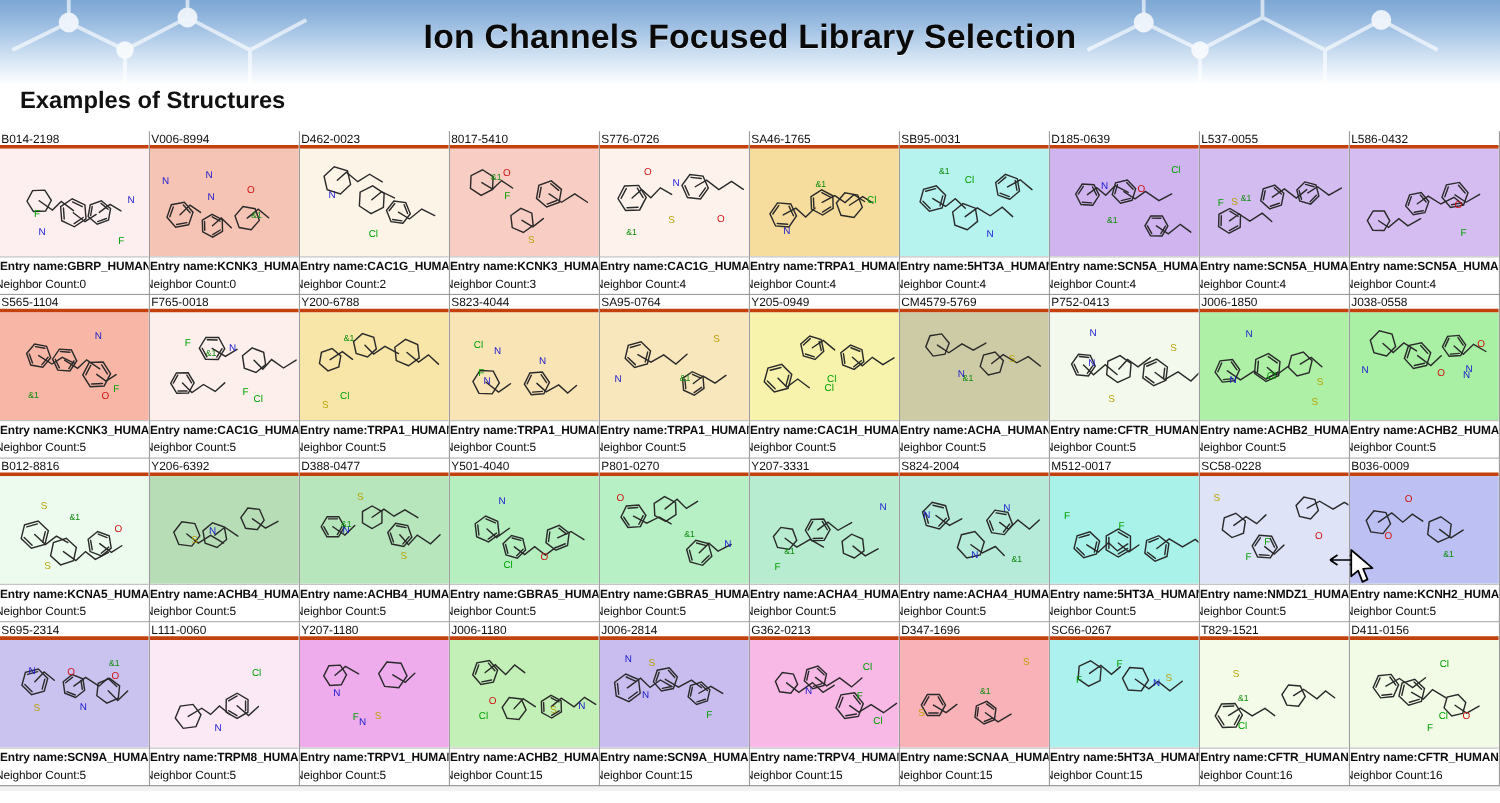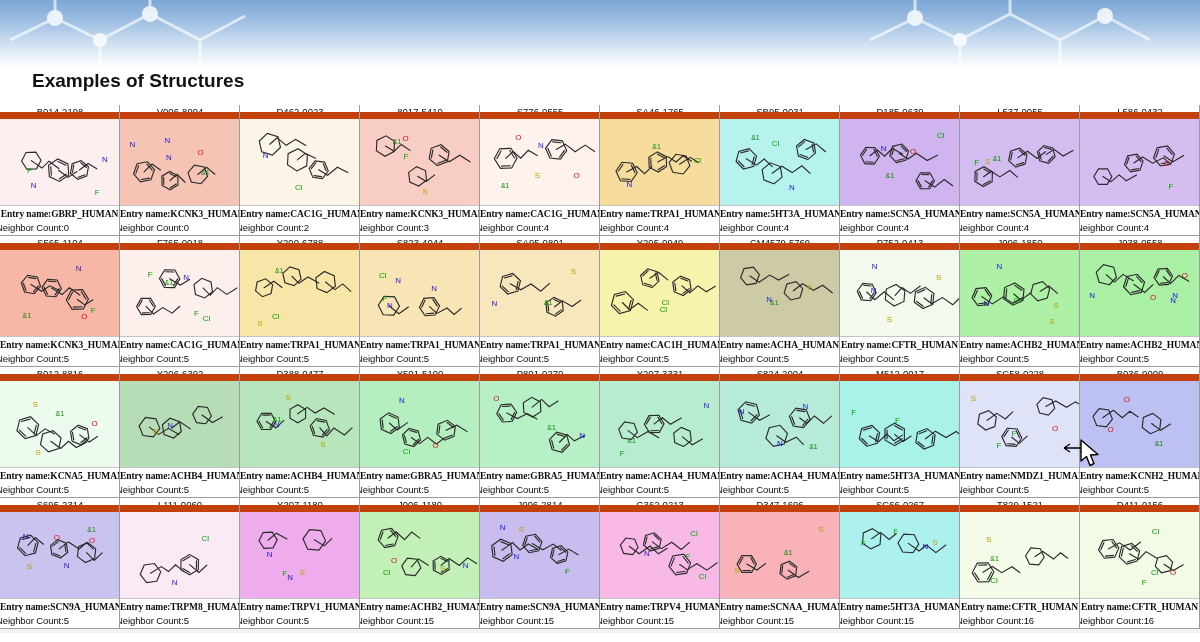--- a/index.html
+++ b/index.html
@@ -29,21 +29,21 @@
     font-size: 27px;
     font-weight: bold;
     color: #0a0a0a;
     letter-spacing: .2px;
     text-shadow: 0 1px 0 rgba(255,255,255,.55);
   }
 
   
   #section-title {
     position: absolute;
-    left: 32px; top: 70px;
+    left: 16px; top: 70px;
     font-size: 19px;
     font-weight: bold;
     color: #111;
   }
 
   
   #grid-wrap {
     position: absolute;
     left: 0; top: 105px;
     width: 1200px; height: 528px;
@@ -62,24 +62,23 @@
     background: #fff;
     overflow: hidden;
   }
   .cell-id {
     height: 14px;
     line-height: 13px;
     font-size: 9.5px;
     color: #101010;
     padding-left: 1px;
     background: #ffffff;
-    border-bottom: 7px solid #c2410c;
+    border-bottom: 3px solid #c2410c;
     white-space: nowrap;
     overflow: hidden;
-    text-align: center;
   }
   .struct {
     position: relative;
     height: 86px;
     overflow: hidden;
   }
   .struct svg { display:block; width:100%; height:100%; }
   .cell-foot {
     position: absolute;
     left: 0; bottom: 0;
@@ -89,21 +88,21 @@
     border-top: 1px solid #c4c4c4;
     padding: 1px 0 0 0;
   }
   .foot-line {
     font-size: 9.5px;
     line-height: 14px;
     color: #0d0d0d;
     white-space: nowrap;
     overflow: hidden;
   }
-  .foot-entry { text-align: center; font-weight: 600; letter-spacing: -.1px; font-family: Liberation Serif, serif; }
+  .foot-entry { text-align: center; font-weight: 600; letter-spacing: -.1px; }
   .foot-count { margin-left: -4px; letter-spacing: -.1px; }
 
   
   #cursor { position: absolute; left: 1078px; top: 334px; width: 26px; height: 30px; pointer-events: none; }
   #resize-handle { position:absolute; left:1062px; top:337px; width: 26px; height: 12px; pointer-events:none; }
 
   #bottom-strip {
     position: absolute;
     left: 0; top: 633px;
     width: 1200px; height: 9px;
@@ -121,20 +120,21 @@
     </g>
     <g fill="#ffffff" opacity=".95">
       <circle cx="55" cy="18" r="8"></circle>
         <circle cx="100" cy="40" r="7"></circle>
         <circle cx="150" cy="14" r="8"></circle>
       <circle cx="915" cy="18" r="8"></circle>
         <circle cx="960" cy="40" r="7"></circle>
         <circle cx="1105" cy="16" r="8"></circle>
     </g>
   </svg>
+  <div id="banner-title">Ion Channels Focused Library Selection</div>
 </div>
 
 <div id="section-title">Examples of Structures</div>
 
 <div id="grid-wrap">
   <div id="grid">
       <div class="cell">
         <div class="cell-id">B014-2198</div>
         <div class="struct" style="background: rgb(253, 239, 240);">
           <svg viewBox="0 0 120 86">
@@ -241,21 +241,21 @@
             <text x="65.6" y="75.5" font-size="8" font-family="&quot;Liberation Sans&quot;, sans-serif" fill="#b8a000" text-anchor="middle" stroke="none">S</text>
             <text x="33.1" y="25.2" font-size="7" fill="#0a8a0a" font-family="&quot;Liberation Sans&quot;, sans-serif" stroke="none">&amp;1</text>
           </svg>
         </div>
         <div class="cell-foot">
           <div class="foot-line foot-entry">Entry name:KCNK3_HUMAN</div>
           <div class="foot-line foot-count">Neighbor Count:3</div>
         </div>
       </div>
       <div class="cell">
-        <div class="cell-id">S776-0555</div>
+        <div class="cell-id">S776-0726</div>
         <div class="struct" style="background: rgb(253, 243, 236);">
           <svg viewBox="0 0 120 86">
             <rect width="120" height="86" fill="#fdf3ec"></rect>
             <g stroke="#2a2a2a" stroke-width="1.15" fill="none" stroke-linecap="round">
               <path d="M14.5 39.8 L19.8 29.7 L31.2 29.2 L37.3 38.9 L32.0 49.0 L20.6 49.4 Z"></path>
               <path d="M17.0 39.7 L21.2 31.8"></path>
               <path d="M30.1 31.4 L34.8 39.0"></path>
               <path d="M30.7 46.8 L21.8 47.2"></path>
               <path d="M25.9 39.3 L33.6 32.4 L41.0 39.2 L48.7 31.2 L57.8 36.4"></path>
               <path d="M70.5 39.0 L66.1 29.2 L72.5 20.5 L83.1 21.7 L87.4 31.5 L81.1 40.1 Z"></path>
@@ -534,21 +534,21 @@
             <text x="74.7" y="41.2" font-size="8" font-family="&quot;Liberation Sans&quot;, sans-serif" fill="#1a1ad0" text-anchor="middle" stroke="none">N</text>
             <text x="38.5" y="33.0" font-size="8" font-family="&quot;Liberation Sans&quot;, sans-serif" fill="#1a1ad0" text-anchor="middle" stroke="none">N</text>
           </svg>
         </div>
         <div class="cell-foot">
           <div class="foot-line foot-entry">Entry name:TRPA1_HUMAN</div>
           <div class="foot-line foot-count">Neighbor Count:5</div>
         </div>
       </div>
       <div class="cell">
-        <div class="cell-id">SA95-0801</div>
+        <div class="cell-id">SA95-0764</div>
         <div class="struct" style="background: rgb(248, 231, 188);">
           <svg viewBox="0 0 120 86">
             <rect width="120" height="86" fill="#f8e7bc"></rect>
             <g stroke="#2a2a2a" stroke-width="1.15" fill="none" stroke-linecap="round">
               <path d="M27.9 44.0 L20.3 36.6 L22.8 26.2 L33.1 23.3 L40.8 30.7 L38.2 41.1 Z"></path>
               <path d="M28.5 41.7 L22.5 36.0"></path>
               <path d="M24.5 27.9 L32.5 25.6"></path>
               <path d="M38.5 31.4 L36.5 39.5"></path>
               <path d="M30.5 33.7 L41.1 39.7 L51.4 33.9 L61.2 41.2 L70.2 33.3"></path>
               <path d="M83.9 60.9 L76.1 66.4 L67.4 62.3 L66.6 52.8 L74.5 47.4 L83.1 51.4 Z"></path>
@@ -787,21 +787,21 @@
             <text x="83.7" y="66.6" font-size="8" font-family="&quot;Liberation Sans&quot;, sans-serif" fill="#b8a000" text-anchor="middle" stroke="none">S</text>
             <text x="33.1" y="40.7" font-size="7" fill="#0a8a0a" font-family="&quot;Liberation Sans&quot;, sans-serif" stroke="none">&amp;1</text>
           </svg>
         </div>
         <div class="cell-foot">
           <div class="foot-line foot-entry">Entry name:ACHB4_HUMAN</div>
           <div class="foot-line foot-count">Neighbor Count:5</div>
         </div>
       </div>
       <div class="cell">
-        <div class="cell-id">Y501-5190</div>
+        <div class="cell-id">Y501-4040</div>
         <div class="struct" style="background: rgb(181, 239, 192);">
           <svg viewBox="0 0 120 86">
             <rect width="120" height="86" fill="#b5efc0"></rect>
             <g stroke="#2a2a2a" stroke-width="1.15" fill="none" stroke-linecap="round">
               <path d="M39.6 46.4 L31.1 52.6 L21.5 48.4 L20.3 38.0 L28.8 31.7 L38.4 36.0 Z"></path>
               <path d="M37.5 45.5 L30.8 50.3"></path>
               <path d="M23.3 47.0 L22.4 38.9"></path>
               <path d="M29.0 34.0 L36.6 37.3"></path>
               <path d="M29.9 42.2 L37.5 49.1 L47.9 41.6"></path>
               <path d="M45.2 63.2 L42.8 54.1 L49.6 47.5 L58.7 50.0 L61.0 59.1 L54.3 65.7 Z"></path>

